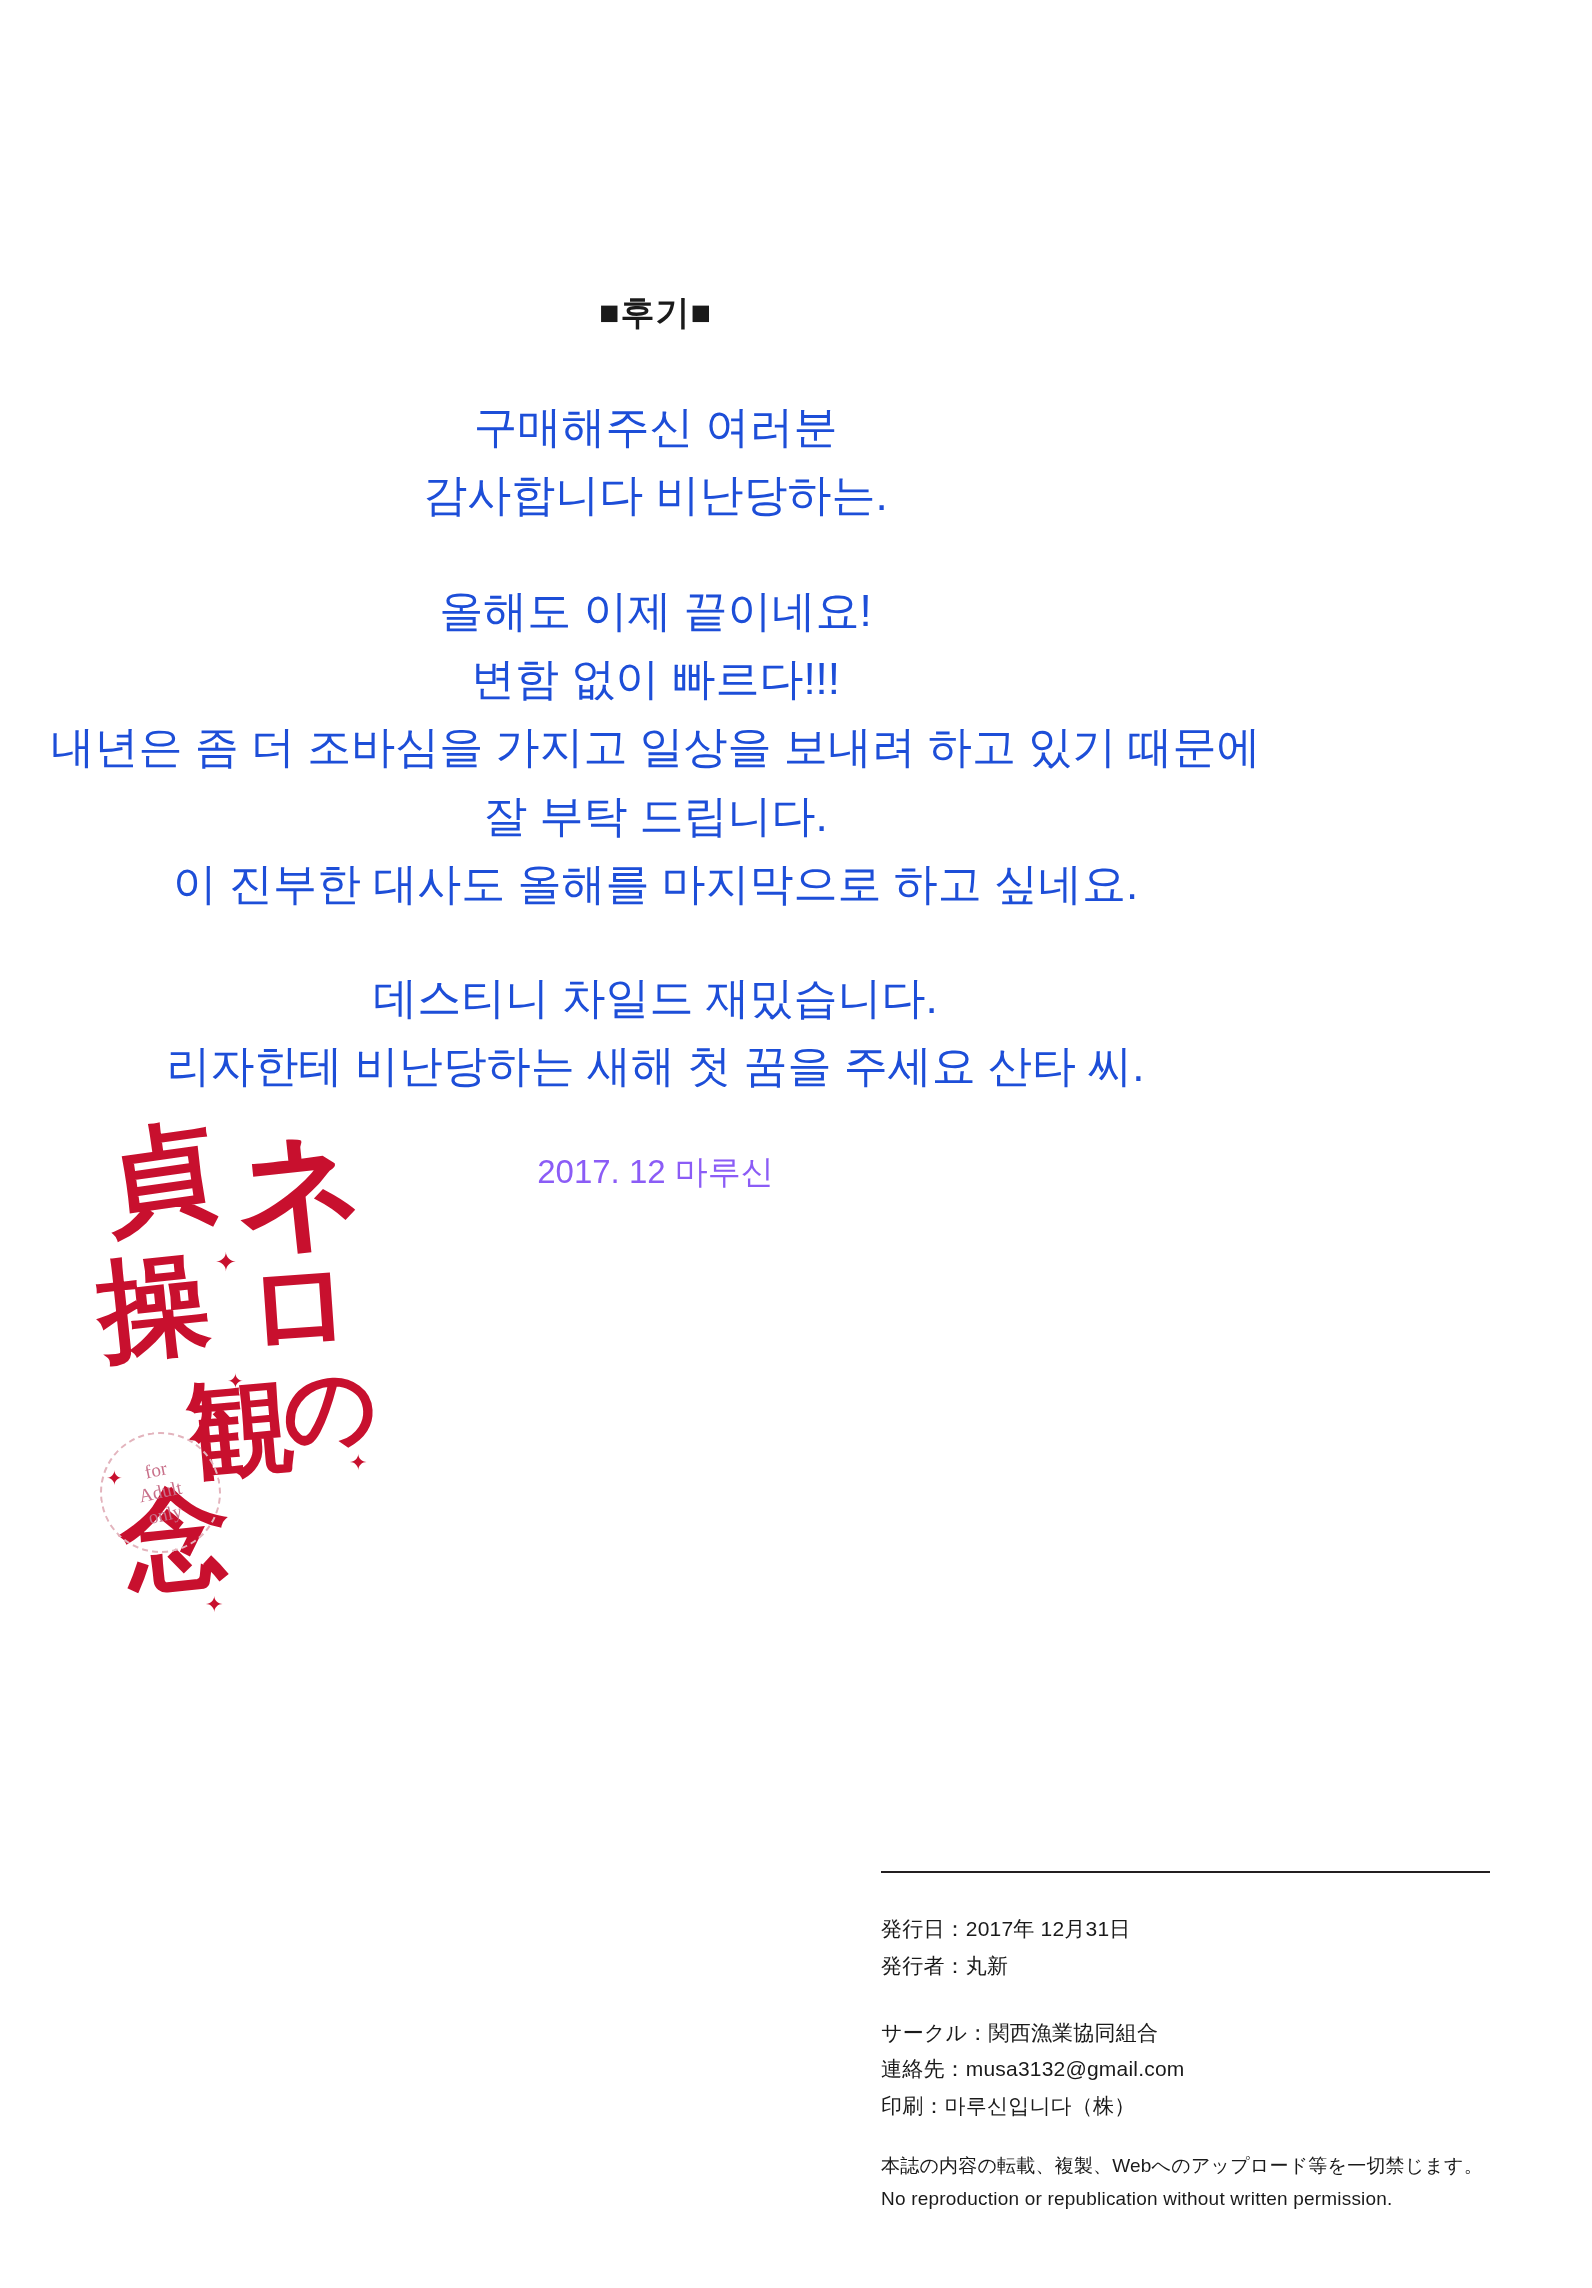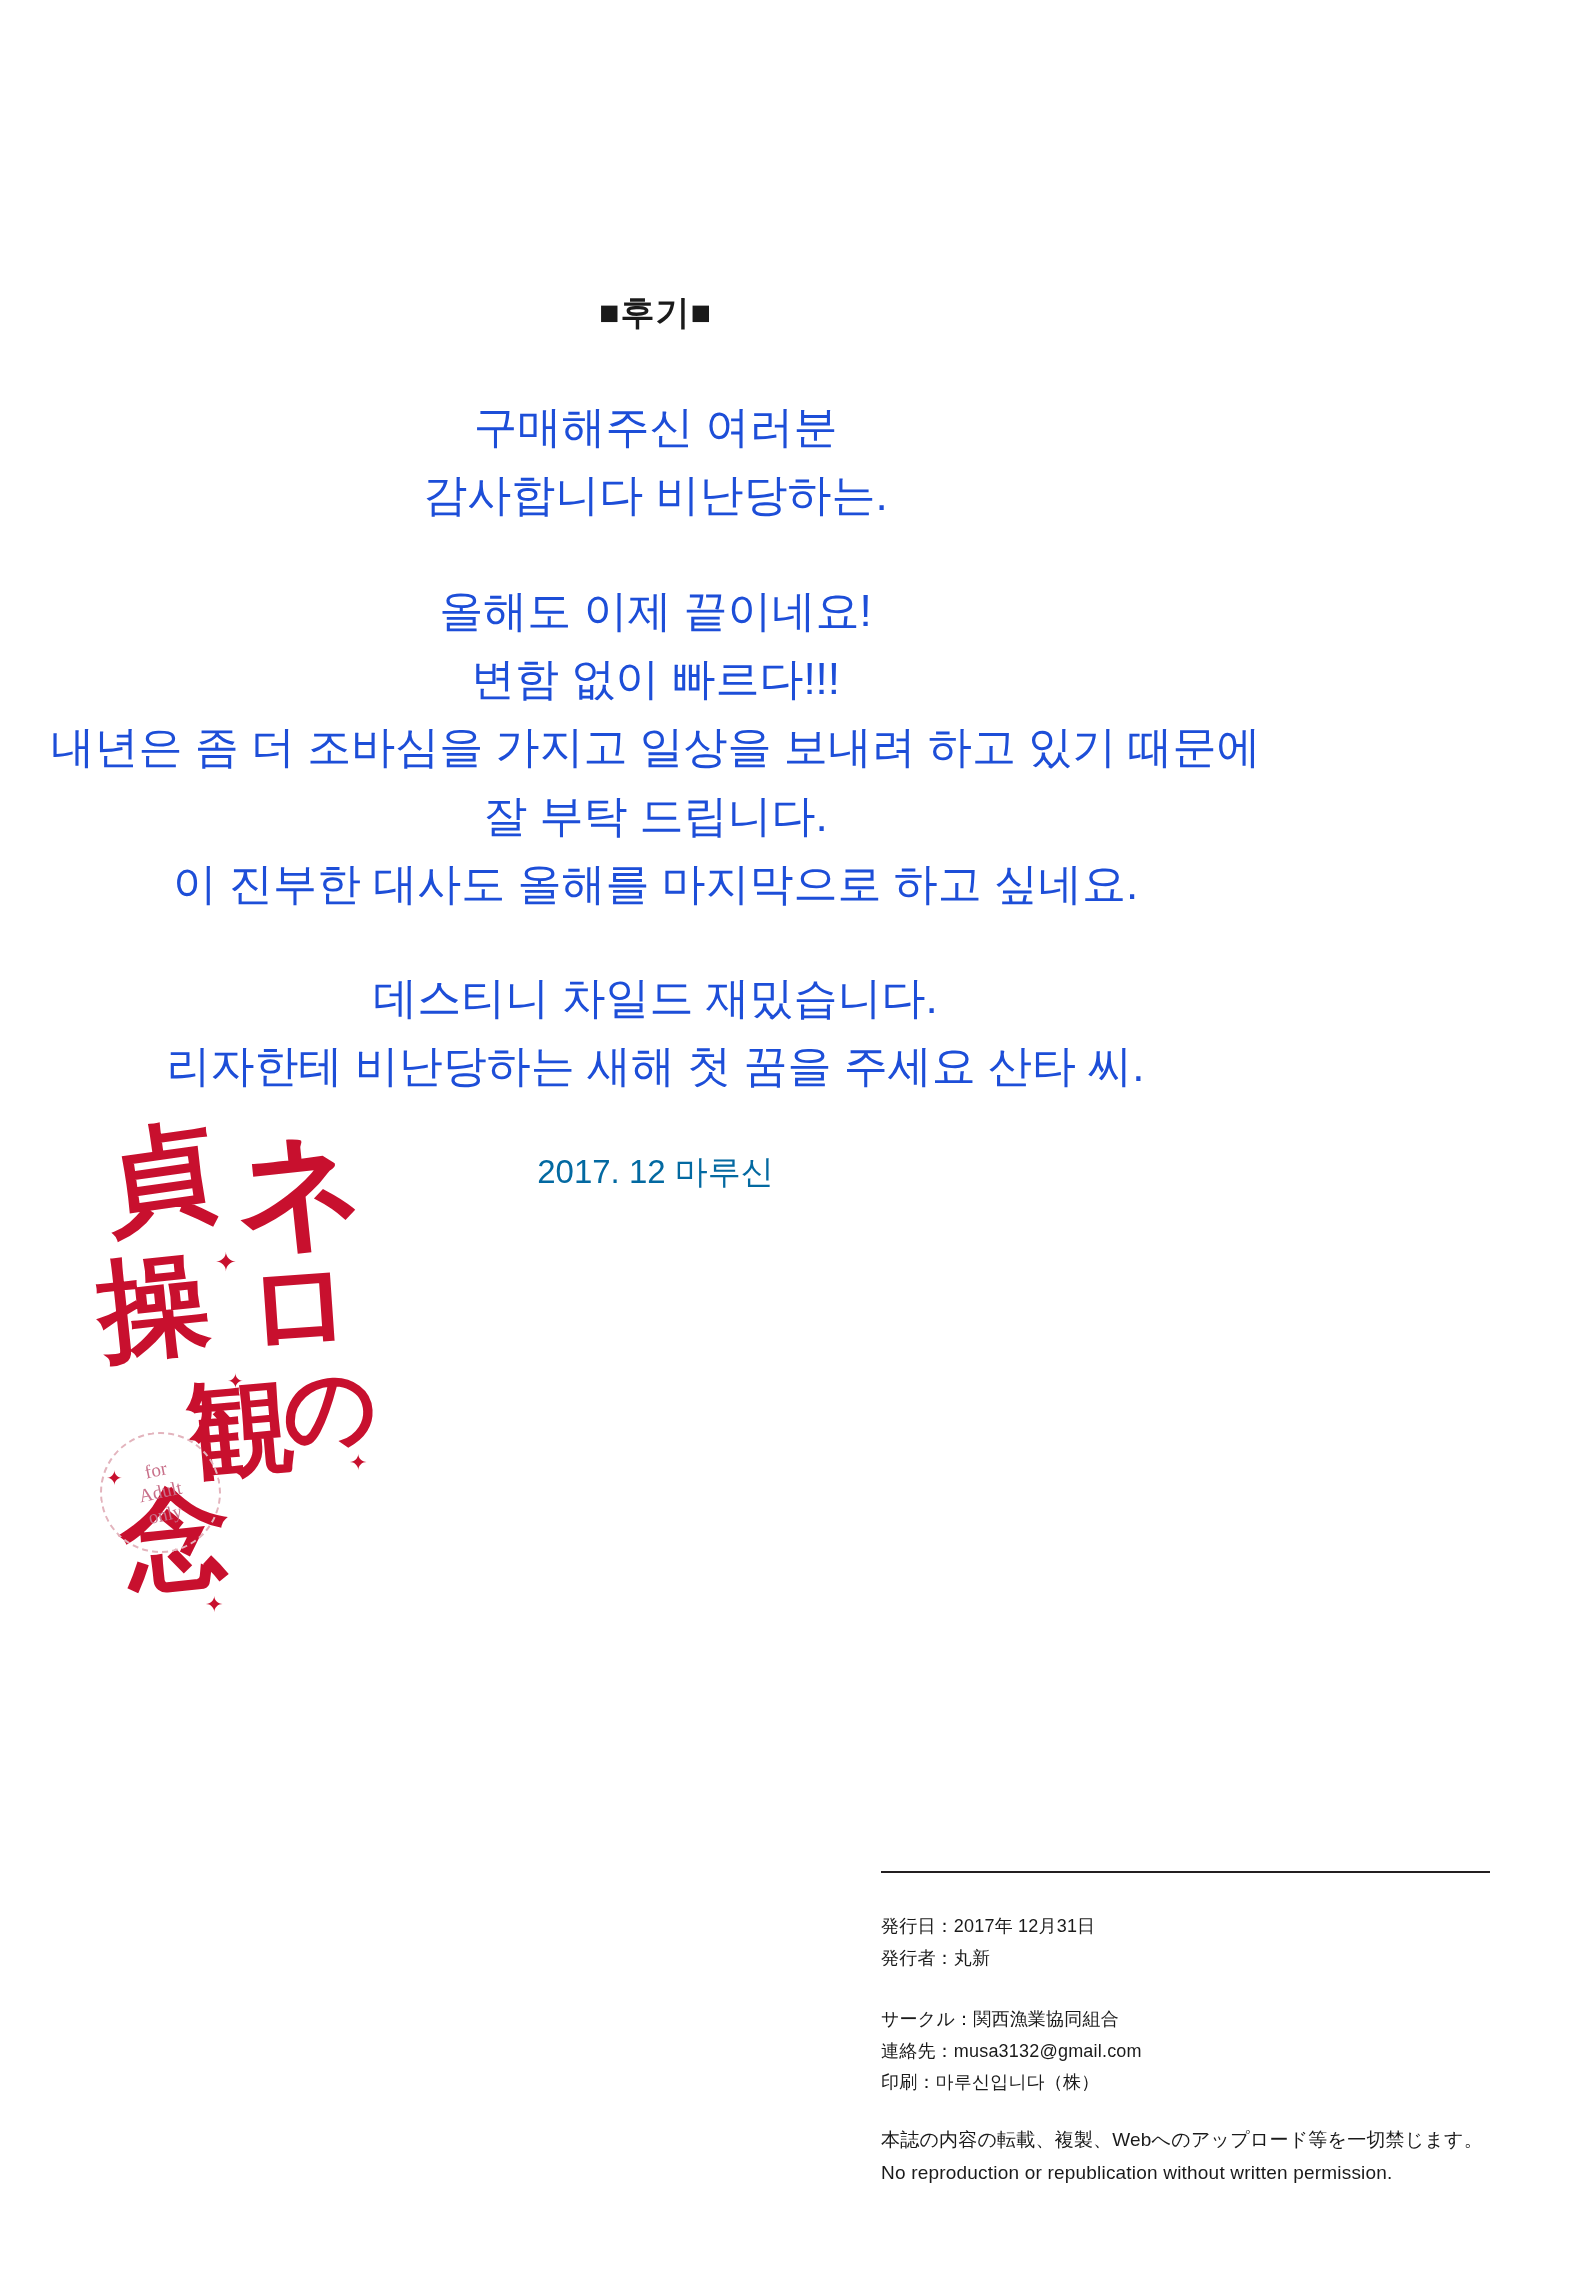--- a/index.html
+++ b/index.html
@@ -39,21 +39,21 @@
   }
   #afterword .aw-line {
     display: block;
     white-space: nowrap;
   }
   #afterword .gap-lg { height: 48px; }
   #afterword .gap-md { height: 46px; }
   #afterword .aw-sign {
     font-size: 33px;
     line-height: 1.55;
-    color: #0369a1;
+    color: #8b5cf6;
   }
 
   
   #logo-art {
     position: absolute;
     left: 88px;
     top: 1104px;
     width: 418px;
     height: 537px;
   }
@@ -133,21 +133,21 @@
     top: 1871px;
     width: 637px;
   }
   #colophon .rule {
     width: 609px;
     height: 2px;
     background: #231f20;
     margin-bottom: 38px;
   }
   #colophon .col-line {
-    font-size: 18px;
+    font-size: 21px;
     line-height: 1.75;
     color: #1a1a1a;
     letter-spacing: 0.2px;
     white-space: nowrap;
   }
   #colophon .col-gap { height: 30px; }
   #colophon .col-notice {
     margin-top: 24px;
   }
   #colophon .col-notice .col-line {

